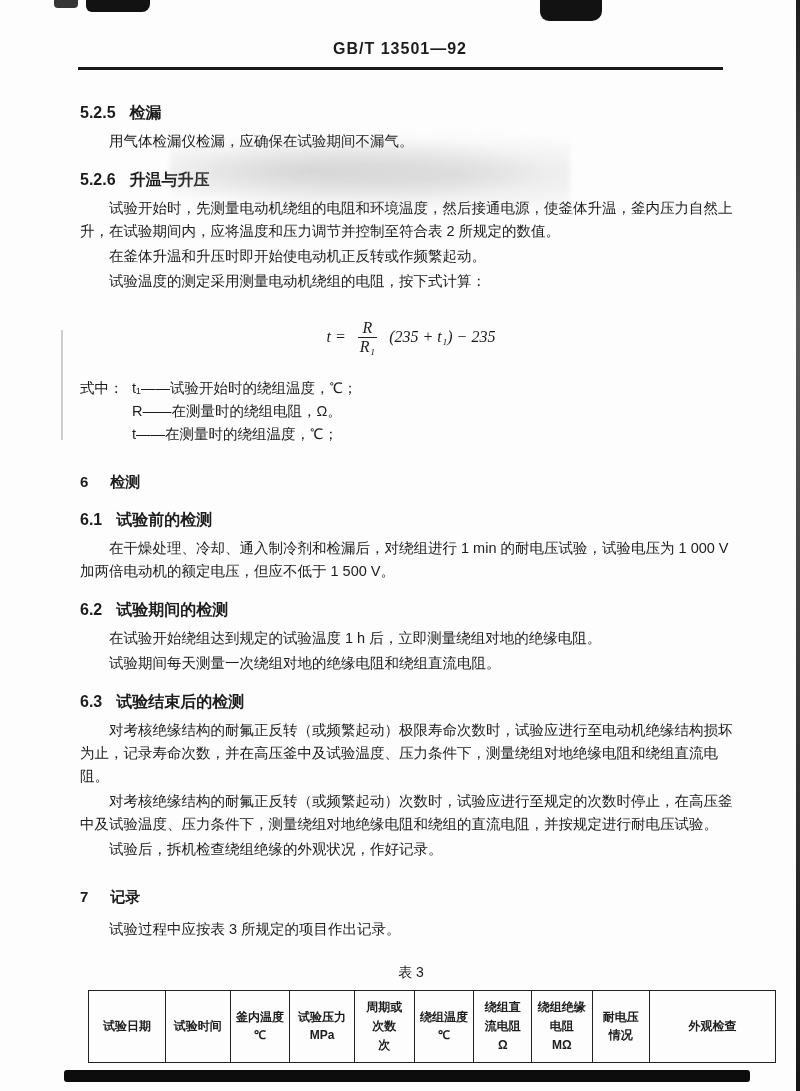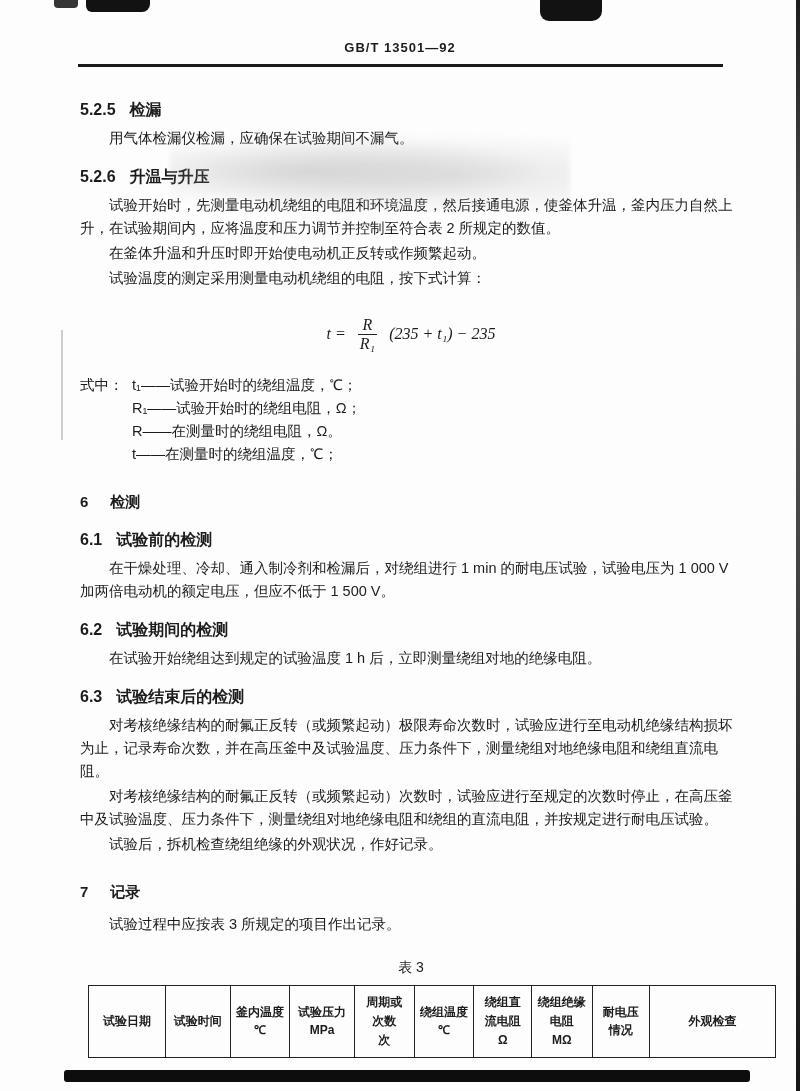--- a/index.html
+++ b/index.html
@@ -26,21 +26,21 @@
   .watermark {
     position: absolute; left: 170px; top: 132px; width: 400px; height: 78px;
     background:
       radial-gradient(ellipse at 35% 50%, rgba(150,150,150,.30), transparent 65%),
       radial-gradient(ellipse at 70% 55%, rgba(160,160,160,.25), transparent 70%);
     filter: blur(2px);
     pointer-events: none;
   }
 
   
-  .doc-number { text-align: center; font-weight: bold; font-size: 13px; letter-spacing: 1px; padding-top: 40px; }
+  .doc-number { text-align: center; font-weight: bold; font-size: 16px; letter-spacing: 1px; padding-top: 40px; }
   .header-rule { width: 645px; height: 3px; background: #1a1a1a; margin: 9px auto 0; }
 
   
   .doc-body { padding: 16px 58px 0 80px; font-size: 14.5px; line-height: 23px; }
   .doc-body p { margin: 0 0 2px; }
   p.indent { text-indent: 2em; }
 
   .h2 { font-weight: bold; font-size: 15px; margin: 24px 0 10px; }
   .h2 .sec-num { margin-right: 22px; }
   .h3 { font-weight: bold; font-size: 16px; margin: 15px 0 6px; }
@@ -108,24 +108,20 @@
     <span>(235 + t₁) − 235</span>
   </div>
 
   <div class="where">
     <div class="where-row">
       <span class="where-label">式中：</span>
       <span>t₁——试验开始时的绕组温度，℃；</span>
     </div>
     <div class="where-row">
       <span class="where-label"></span>
-      <span>R₁——试验开始时的绕组电阻，Ω；</span>
-    </div>
-    <div class="where-row">
-      <span class="where-label"></span>
       <span>R——在测量时的绕组电阻，Ω。</span>
     </div>
     <div class="where-row">
       <span class="where-label"></span>
       <span>t——在测量时的绕组温度，℃；</span>
     </div>
   </div>
 
   <div class="h2">
     <span class="sec-num">6</span><span>检测</span>
@@ -133,20 +129,21 @@
 
   <div class="h3">
     <span class="sec-num">6.1</span><span>试验前的检测</span>
   </div>
   <p class="indent">在干燥处理、冷却、通入制冷剂和检漏后，对绕组进行 1 min 的耐电压试验，试验电压为 1 000 V 加两倍电动机的额定电压，但应不低于 1 500 V。</p>
 
   <div class="h3">
     <span class="sec-num">6.2</span><span>试验期间的检测</span>
   </div>
   <p class="indent">在试验开始绕组达到规定的试验温度 1 h 后，立即测量绕组对地的绝缘电阻。</p>
+  <p class="indent">试验期间每天测量一次绕组对地的绝缘电阻和绕组直流电阻。</p>
 
   <div class="h3">
     <span class="sec-num">6.3</span><span>试验结束后的检测</span>
   </div>
   <p class="indent">对考核绝缘结构的耐氟正反转（或频繁起动）极限寿命次数时，试验应进行至电动机绝缘结构损坏为止，记录寿命次数，并在高压釜中及试验温度、压力条件下，测量绕组对地绝缘电阻和绕组直流电阻。</p>
   <p class="indent">对考核绝缘结构的耐氟正反转（或频繁起动）次数时，试验应进行至规定的次数时停止，在高压釜中及试验温度、压力条件下，测量绕组对地绝缘电阻和绕组的直流电阻，并按规定进行耐电压试验。</p>
   <p class="indent">试验后，拆机检查绕组绝缘的外观状况，作好记录。</p>
 
   <div class="h2">
     <span class="sec-num">7</span><span>记录</span>

